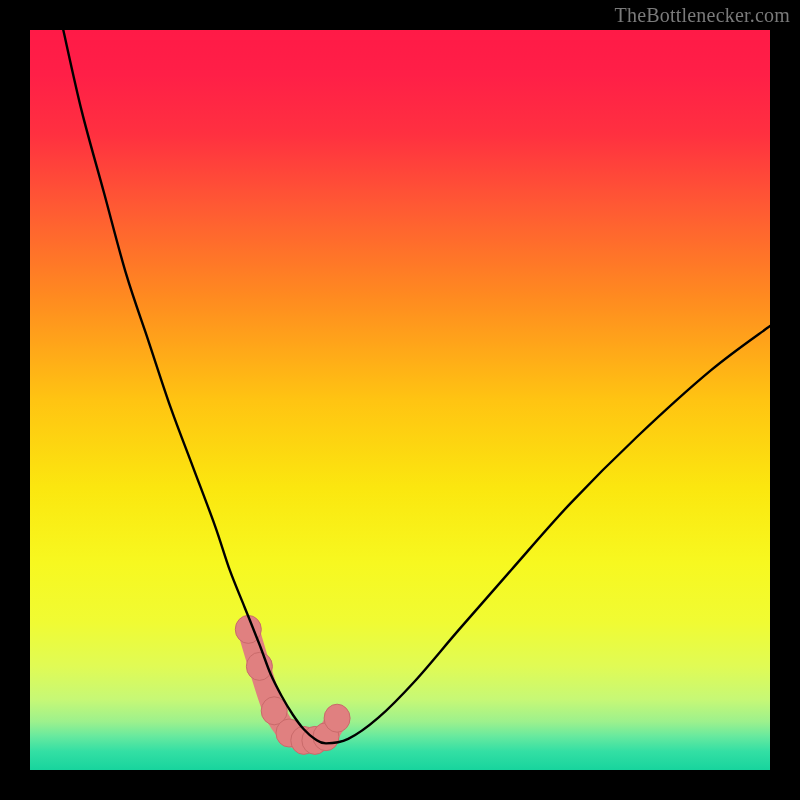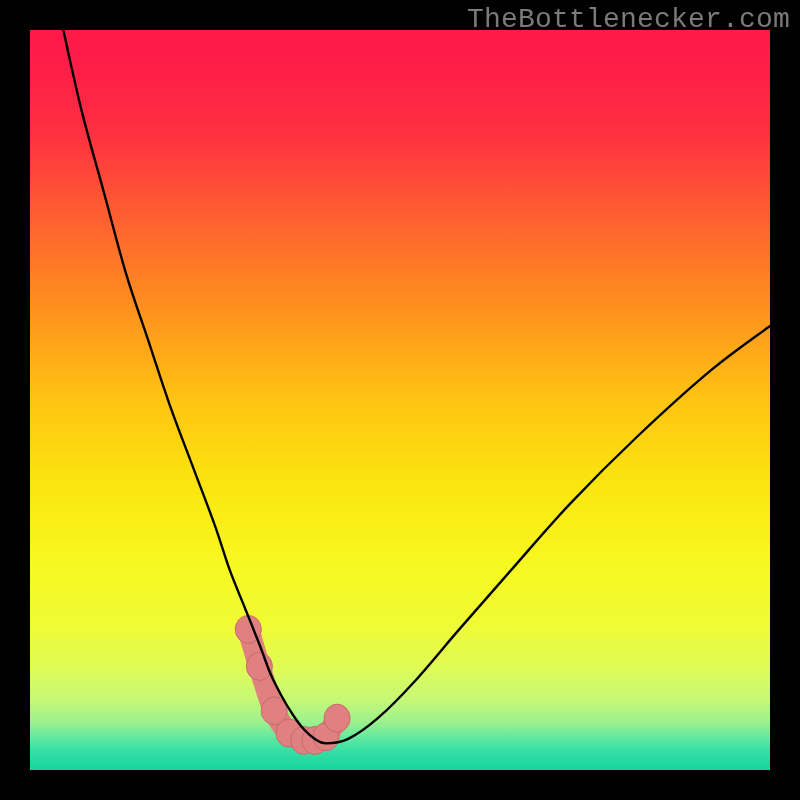--- a/index.html
+++ b/index.html
@@ -8,22 +8,22 @@
     position: relative;
     width: 800px;
     height: 800px;
     background: #000;
   }
   .watermark {
     position: absolute;
     top: 4px;
     right: 10px;
     color: #7a7a7a;
-    font-family: Liberation Mono, monospace;
-    font-size: 28px;
+    font-family: Liberation Serif, serif;
+    font-size: 20px;
     font-weight: 400;
     letter-spacing: 0.2px;
     z-index: 10;
   }
   .plot-area {
     position: absolute;
     left: 30px;
     top: 30px;
     width: 740px;
     height: 740px;

